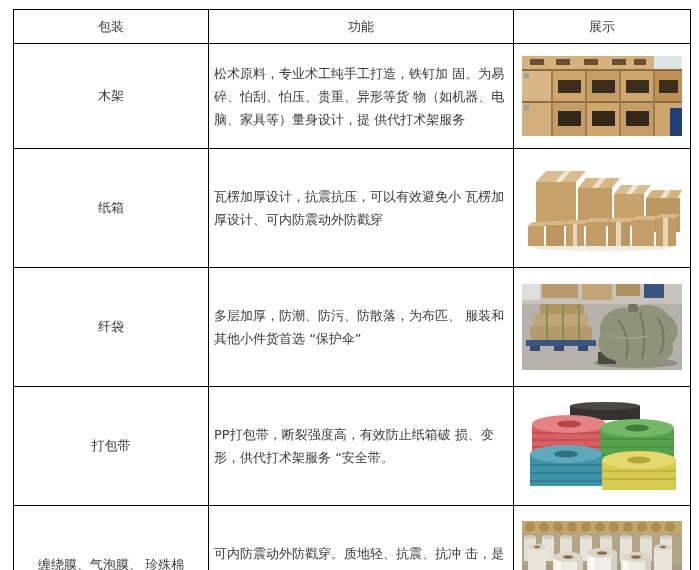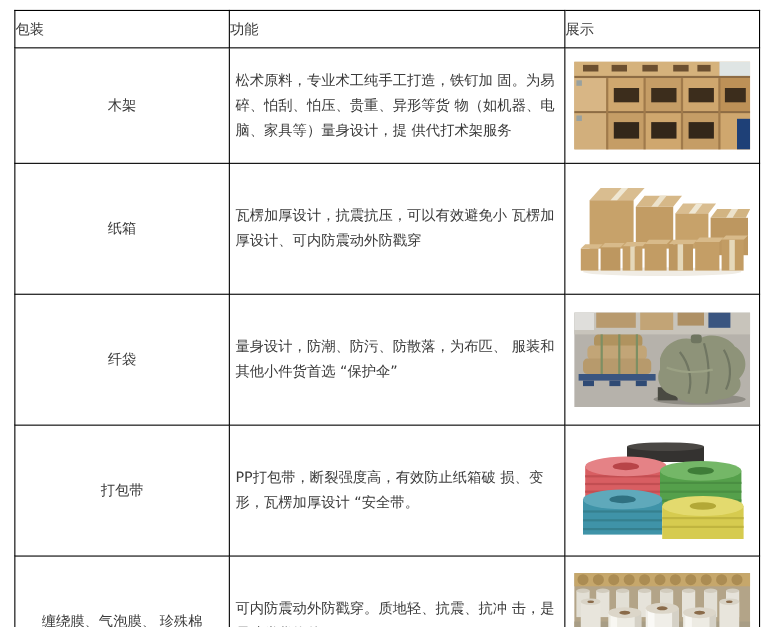--- a/index.html
+++ b/index.html
@@ -16,21 +16,21 @@
     table-layout: fixed;
     margin: 9px 0 0 13px;
     width: 677px;
   }
   .pk-table th, .pk-table td {
     border: 1px solid #000000;
     font-size: 13px;
     font-weight: normal;
   }
   .pk-table tbody tr:last-child td { border-bottom: 2px solid #000000; }
-  .pk-table th { height: 34px; text-align: left; padding: 0; }
+  .pk-table th { height: 34px; text-align: center; padding: 0; }
   .pk-table tbody tr { height: 119px; }
   .pk-table tbody tr.r1 { height: 105px; }
   td.c1 { width: 195px; text-align: center; padding: 0 6px; line-height: 20px; font-family: Liberation Serif, serif; }
   td.c2 { width: 305px; text-align: left; vertical-align: middle; padding: 2px 4px 2px 5px; line-height: 23px; margin-left: 36px; }
   td.c3 { width: 177px; text-align: center; vertical-align: middle; padding: 0; }
   td.c3 svg { display: block; margin: 0 auto; }
 </style>
 </head>
 <body>
 
@@ -127,21 +127,21 @@
             <rect x="110" y="56" width="22" height="26" fill="#c49e66"></rect>
           <polygon points="134,54 154,54 158,50 138,50" fill="#d8ba8a"></polygon>
             <rect x="134" y="54" width="20" height="28" fill="#c29c64"></rect>
             <rect x="141" y="54" width="5" height="28" fill="#e5d8ba"></rect>
         </svg>
       </td>
     </tr>
 
     <tr>
       <td class="c1">纤袋</td>
-      <td class="c2">量身设计，防潮、防污、防散落，为布匹、 服装和其他小件货首选 “保护伞”</td>
+      <td class="c2">多层加厚，防潮、防污、防散落，为布匹、 服装和其他小件货首选 “保护伞”</td>
       <td class="c3">
         <svg width="160" height="86" viewBox="0 0 160 86">
           <rect width="160" height="86" fill="#b6b2ab"></rect>
           <rect x="0" y="0" width="160" height="20" fill="#c8c4bb"></rect>
           <rect x="0" y="0" width="18" height="16" fill="#dfdedb"></rect>
           <rect x="20" y="0" width="36" height="14" fill="#b89a6e"></rect>
           <rect x="60" y="0" width="30" height="16" fill="#c2a476"></rect>
           <rect x="94" y="0" width="24" height="12" fill="#ae9065"></rect>
           <rect x="122" y="0" width="20" height="14" fill="#3a5580"></rect>
           <rect x="18" y="20" width="44" height="12" rx="4" fill="#b0935f"></rect>
@@ -161,21 +161,21 @@
           <path d="M118,28 C122,42 124,58 120,74" stroke="#707662" stroke-width="2" fill="none"></path>
           <path d="M136,34 C142,44 144,58 138,70" stroke="#707662" stroke-width="2" fill="none"></path>
           <path d="M84,50 C94,54 110,56 126,52" stroke="#9ba184" stroke-width="2" fill="none"></path>
           <rect x="106" y="20" width="10" height="8" rx="3" fill="#6f7560"></rect>
         </svg>
       </td>
     </tr>
 
     <tr>
       <td class="c1">打包带</td>
-      <td class="c2">PP打包带，断裂强度高，有效防止纸箱破 损、变形，瓦楞加厚设计 “安全带。</td>
+      <td class="c2">PP打包带，断裂强度高，有效防止纸箱破 损、变形，供代打术架服务 “安全带。</td>
       <td class="c3">
         <svg width="160" height="88" viewBox="0 0 160 88">
           <rect width="160" height="88" fill="#ffffff"></rect>
           <rect x="48" y="4" width="70" height="14" fill="#343230"></rect>
           <ellipse cx="83" cy="4" rx="35" ry="4" fill="#4a4744"></ellipse>
           <rect x="10" y="22" width="74" height="30" fill="#d85e62"></rect>
           <rect x="10" y="30" width="74" height="2" fill="#c24e52"></rect>
             <rect x="10" y="37" width="74" height="2" fill="#c24e52"></rect>
             <rect x="10" y="44" width="74" height="2" fill="#c24e52"></rect>
           <ellipse cx="47" cy="22" rx="37" ry="9" fill="#e58286"></ellipse>

